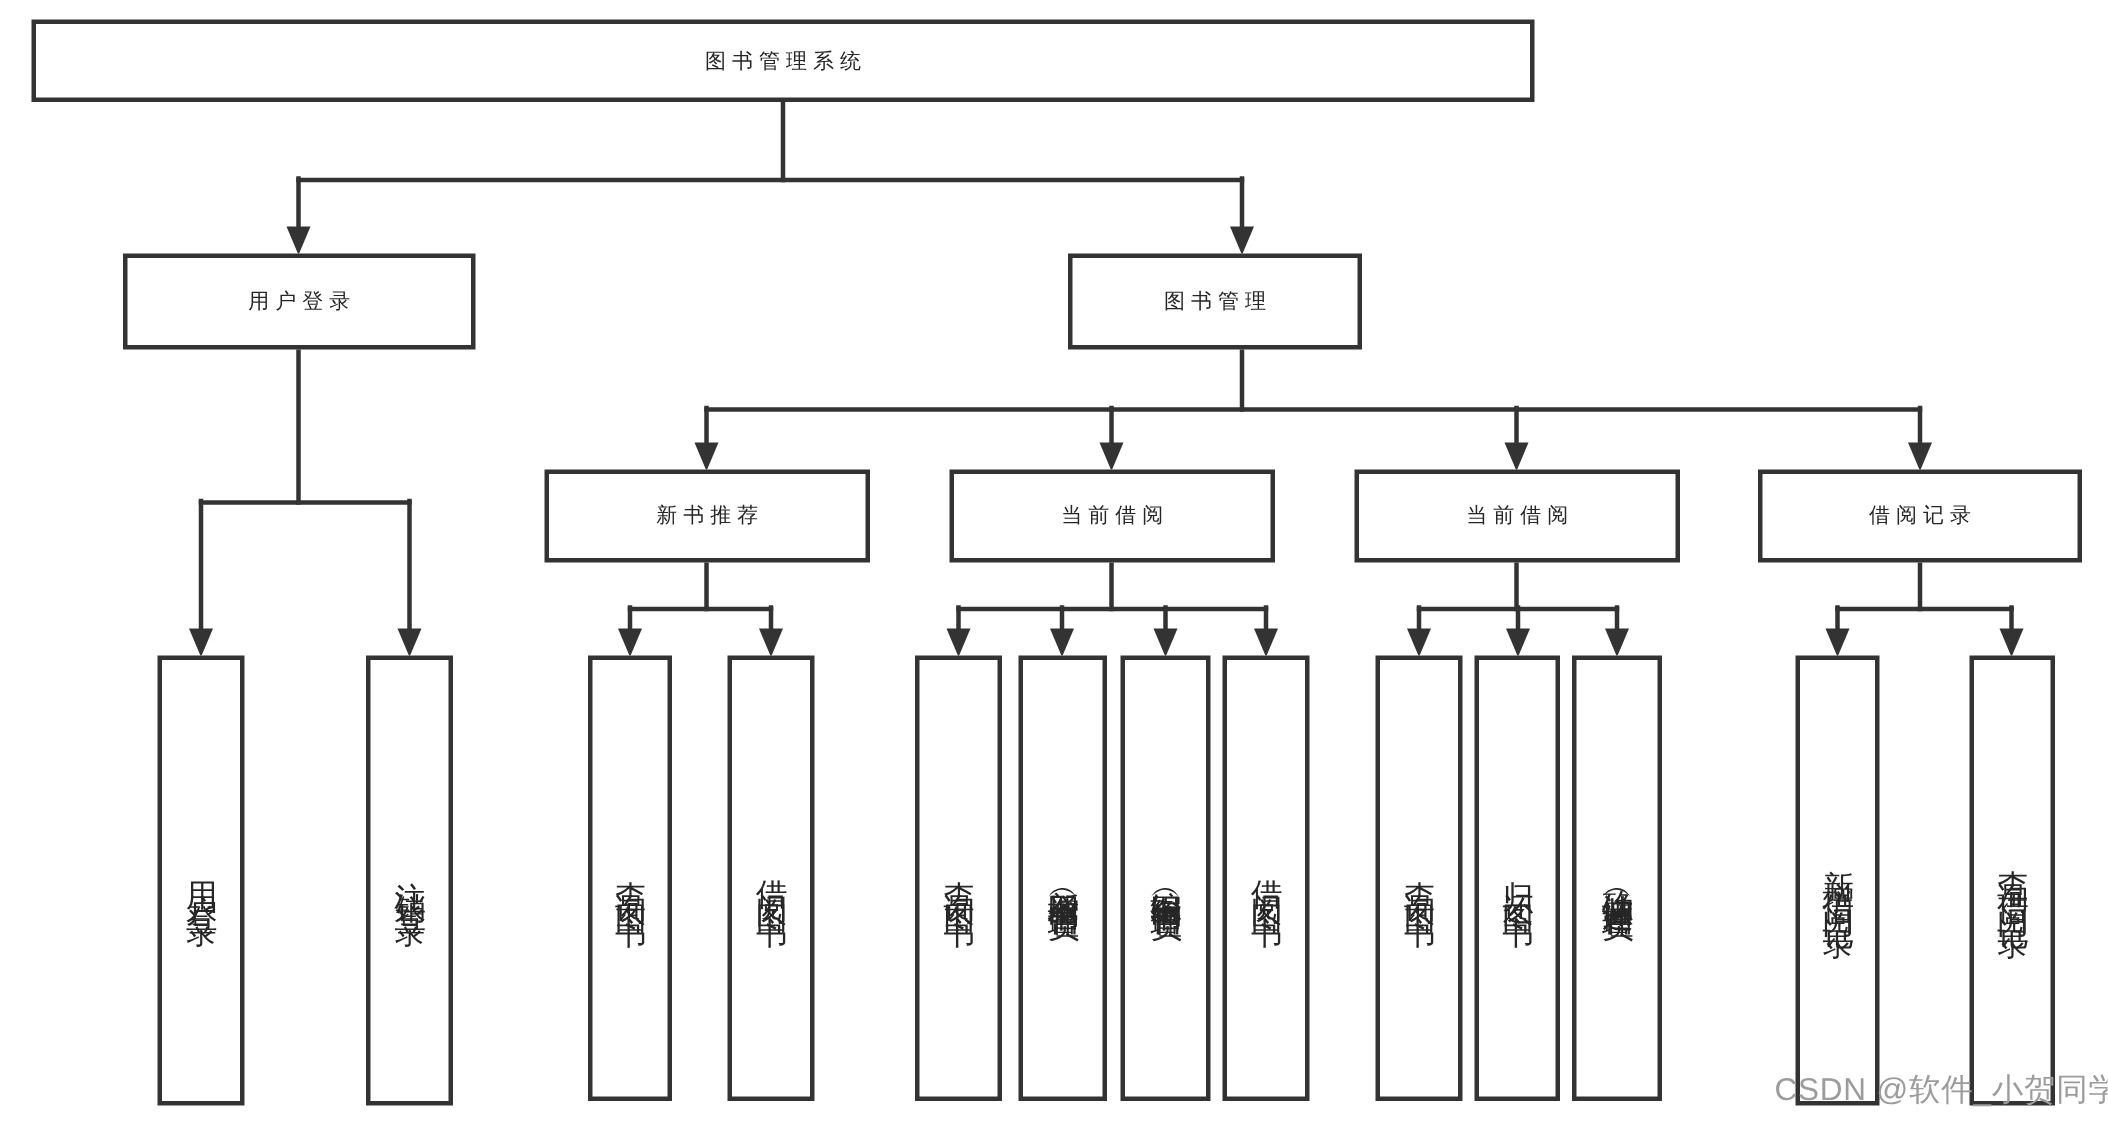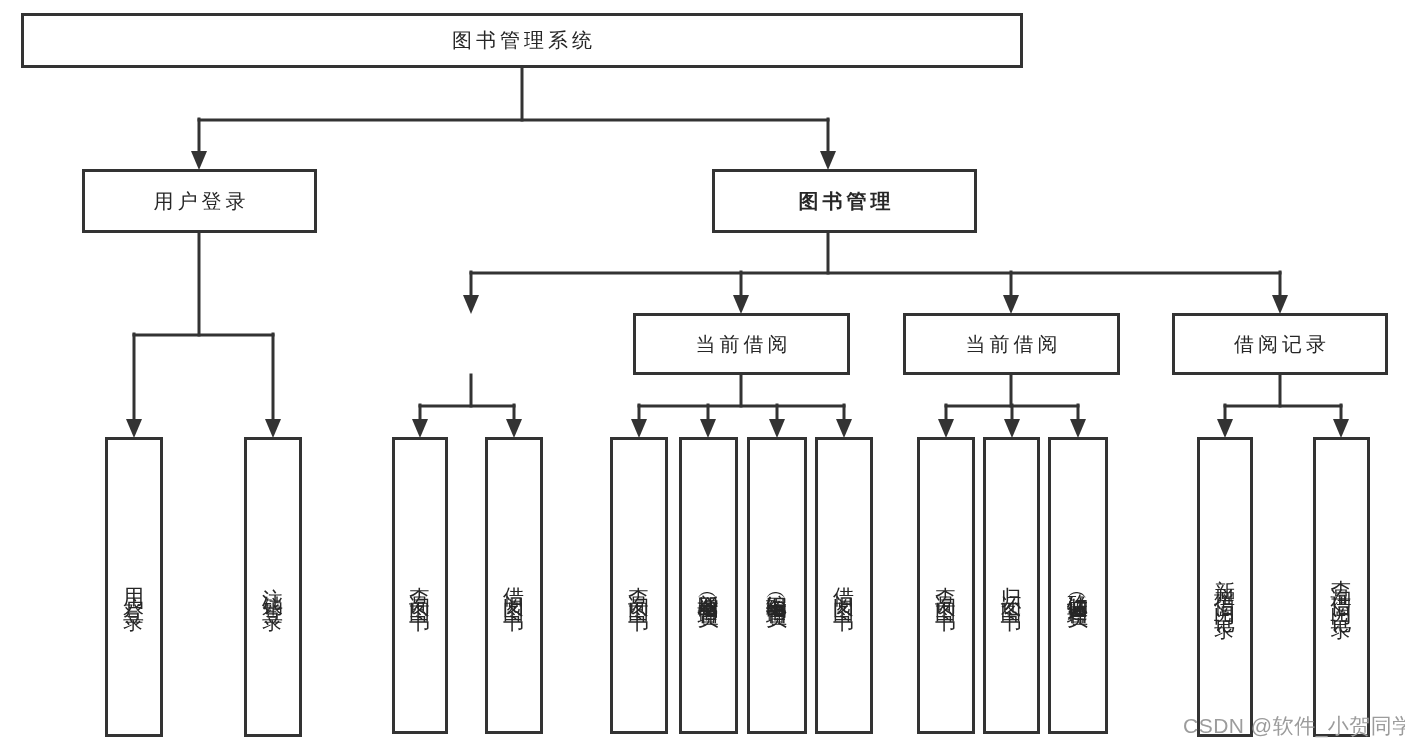--- a/index.html
+++ b/index.html
@@ -41,21 +41,21 @@
     position: absolute;
     border: 3px solid var(--line);
     background: var(--background);
     display: flex;
     align-items: center;
     justify-content: center;
     z-index: 2;
     color: var(--text);
   }
   .h-node {
-    font-size: 20px;
+    font-size: 14px;
     letter-spacing: 4px;
     text-indent: 4px;
     white-space: nowrap;
   }
   .v-node {
     writing-mode: vertical-rl;
     text-orientation: mixed;
     font-size: 21px;
     letter-spacing: 8px;
     line-height: 1;
@@ -136,22 +136,23 @@
     <path d="M1225 406 H1341"></path>
     <path d="M1225 405 V421"></path>
     <polygon points="1217,419 1233,419 1225,438"></polygon>
     <path d="M1341 405 V421"></path>
     <polygon points="1333,419 1349,419 1341,438"></polygon>
   </svg>
 
   <div class="node h-node" style="left:21px; top:13px; width:1002px; height:55px;">图书管理系统</div>
 
   <div class="node h-node" style="left:82px; top:169px; width:235px; height:64px;">用户登录</div>
-  <div class="node h-node" style="left:712px; top:169px; width:265px; height:64px;font-weight:bold;">图书管理</div>
+  <div class="node h-node" style="left:712px; top:169px; width:196px; height:64px;">图书管理</div>
 
+  <div class="node h-node" style="left:363px; top:313px; width:217px; height:62px;">新书推荐</div>
   <div class="node h-node" style="left:633px; top:313px; width:217px; height:62px;">当前借阅</div>
   <div class="node h-node" style="left:903px; top:313px; width:217px; height:62px;">当前借阅</div>
   <div class="node h-node" style="left:1172px; top:313px; width:216px; height:62px;">借阅记录</div>
 
   <div class="node v-node" style="left:105px; top:437px; width:58px; height:300px;">用户登录</div>
   <div class="node v-node" style="left:244px; top:437px; width:58px; height:300px;">注销登录</div>
 
   <div class="node v-node" style="left:392px; top:437px; width:56px; height:297px;">查询图书</div>
   <div class="node v-node" style="left:485px; top:437px; width:58px; height:297px;">借阅图书</div>
 

